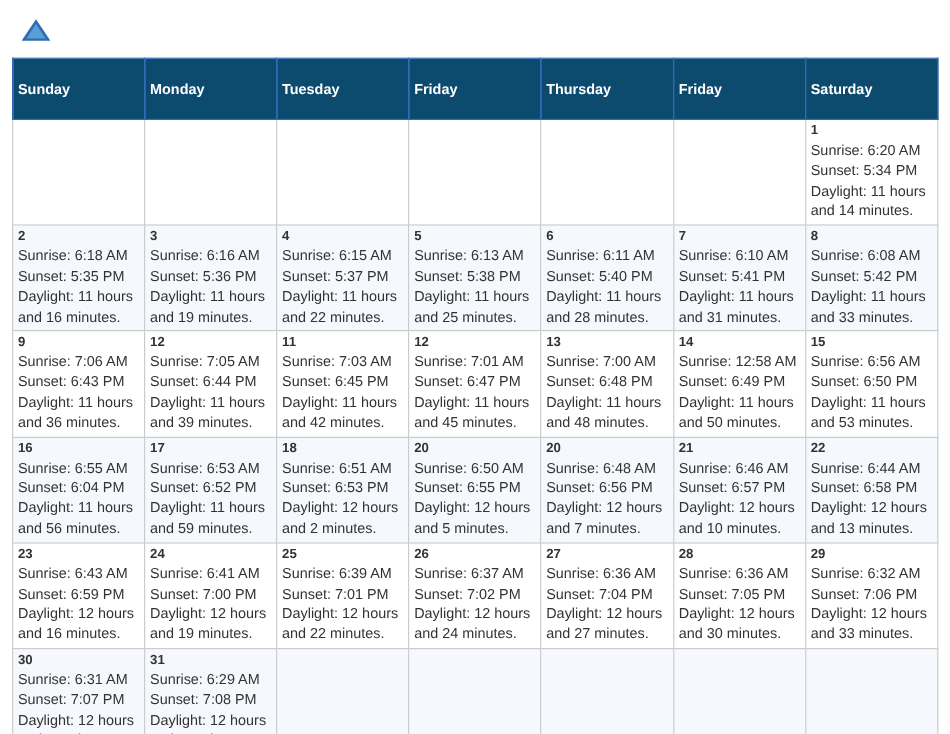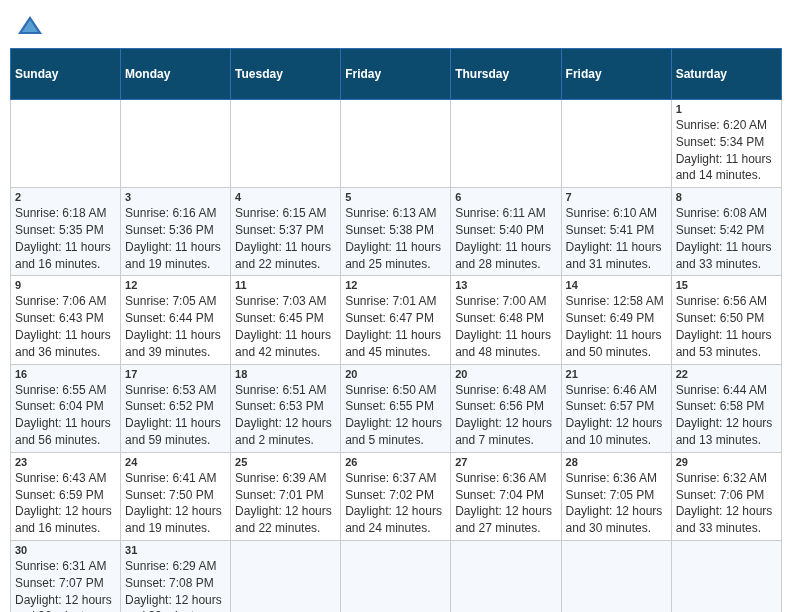--- a/index.html
+++ b/index.html
@@ -295,21 +295,21 @@
         <td>
           <span class="day-num">23</span>
           <div class="day-info">Sunrise: 6:43 AM
 Sunset: 6:59 PM
 Daylight: 12 hours
 and 16 minutes.</div>
         </td>
         <td>
           <span class="day-num">24</span>
           <div class="day-info">Sunrise: 6:41 AM
-Sunset: 7:50 PM
+Sunset: 7:00 PM
 Daylight: 12 hours
 and 19 minutes.</div>
         </td>
         <td>
           <span class="day-num">25</span>
           <div class="day-info">Sunrise: 6:39 AM
 Sunset: 7:01 PM
 Daylight: 12 hours
 and 22 minutes.</div>
         </td>

